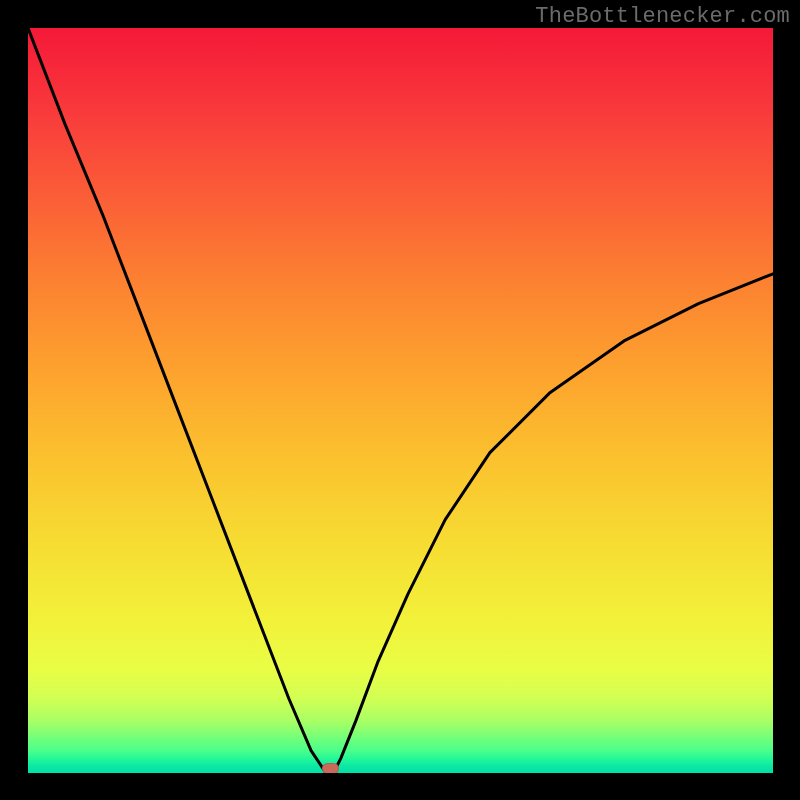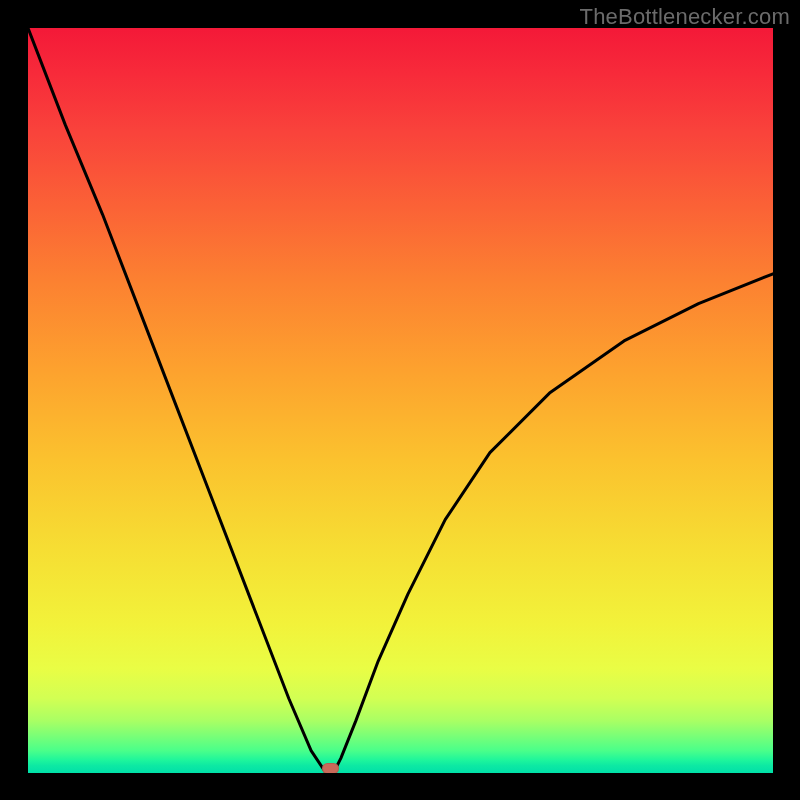--- a/index.html
+++ b/index.html
@@ -19,20 +19,21 @@
   }
   .watermark {
     position: absolute;
     top: 4px;
     right: 10px;
     color: #6b6b6b;
     font-size: 22px;
     font-weight: 400;
     letter-spacing: 0.2px;
     z-index: 20;
+    font-family: Liberation Mono, monospace;
   }
   .plot-area {
     position: absolute;
     left: 28px;
     top: 28px;
     width: 745px;
     height: 745px;
     overflow: hidden;
     
     background: linear-gradient(

